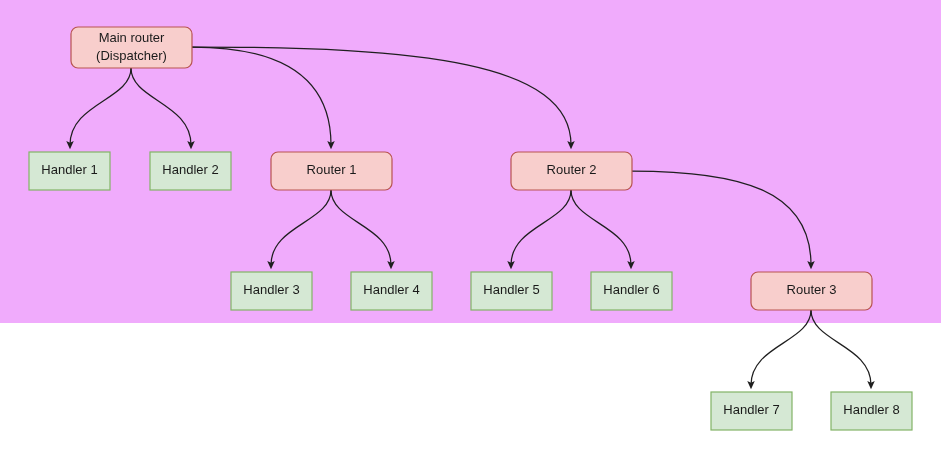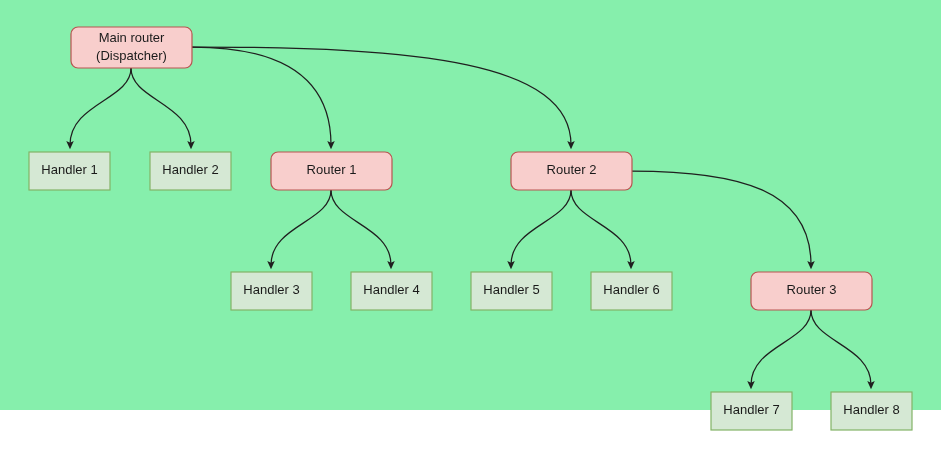--- a/index.html
+++ b/index.html
@@ -9,22 +9,22 @@
   }
   body {
     width: 941px;
     height: 461px;
     font-family: "Liberation Sans", sans-serif;
     overflow: hidden;
   }
   #diagram-canvas {
     position: relative;
     width: 941px;
-    height: 410px;
-    background: #86efac;
+    height: 323px;
+    background: #f0abfc;
   }
   svg.diagram {
     position: absolute;
     top: 0;
     left: 0;
     width: 941px;
     height: 461px;
     display: block;
   }
   .node-rect {

